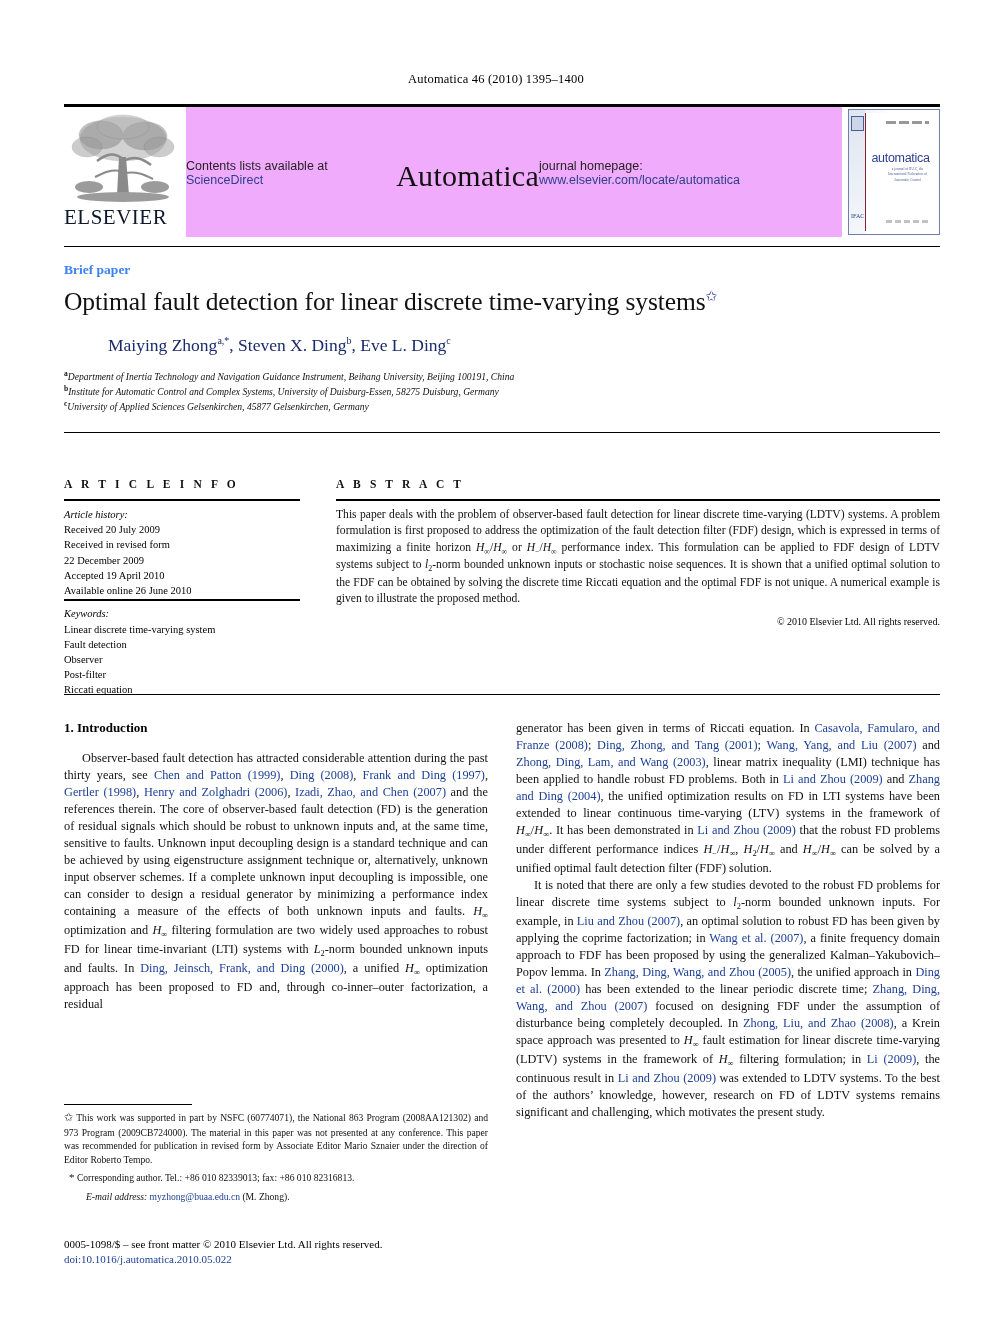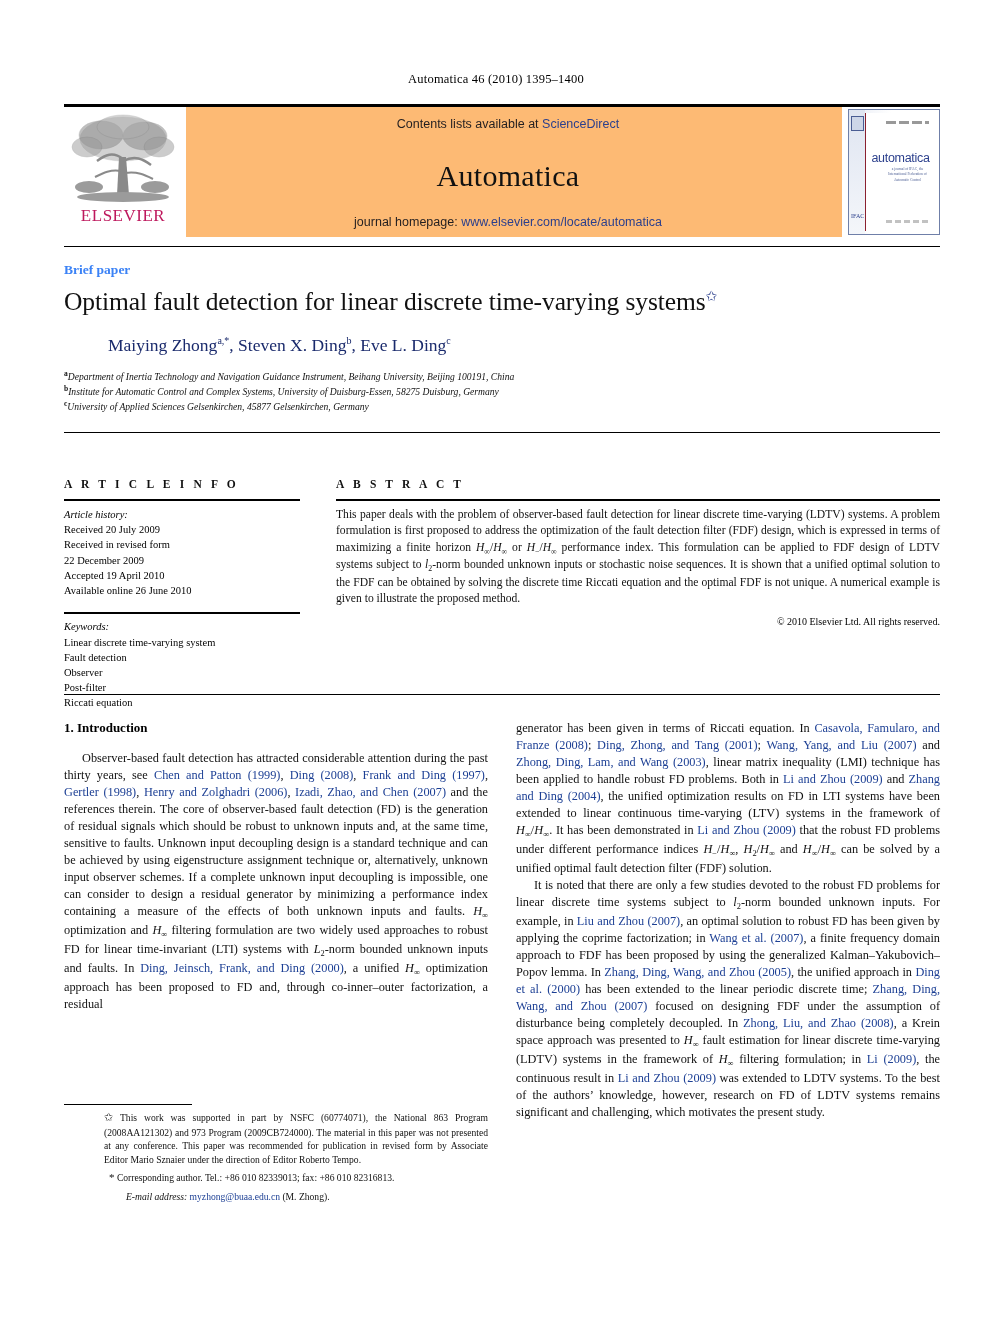--- a/index.html
+++ b/index.html
@@ -51,35 +51,35 @@
     padding-top: 4px;
   }
   .tree-wrap {
     width: 112px;
     height: 98px;
     display: block;
     margin: 0 auto;
   }
   .elsevier-word {
     font-family: "Liberation Serif", serif;
-    color: #be185d;
-    font-size: 17px;
+    color: #0f172a;
+    font-size: 21px;
     letter-spacing: 0.5px;
-    text-align: center;
+    text-align: left;
     line-height: 1;
     margin-top: -2px;
   }
   .journal-band {
     flex: 1 1 auto;
-    background: #fdba74;
+    background: #f0abfc;
     margin-left: 4px;
     margin-right: 6px;
     position: relative;
     display: flex;
-    flex-direction: column;
+    flex-direction: row;
     justify-content: space-between;
     align-items: center;
     padding: 10px 12px 8px 0;
     box-sizing: border-box;
   }
   .contents-line {
     font-family: "Liberation Sans", sans-serif;
     font-size: 12.5px;
     color: #231f20;
   }
@@ -250,21 +250,21 @@
     font-style: italic;
     font-size: 10.5px;
     line-height: 1.45;
   }
   .hist-line, .kw-line {
     font-size: 10.5px;
     line-height: 1.45;
   }
   .kw-box {
     border-top: 2px solid #000;
-    margin-top: 14px;
+    margin-top: 1px;
     padding-top: 5px;
   }
   .abstract-body {
     font-size: 11.6px;
     line-height: 1.42;
     text-align: justify;
     color: #111;
   }
   .copyline {
     text-align: right;
@@ -312,21 +312,20 @@
   .fn-rule {
     border-top: 1px solid #000;
     width: 128px;
     margin-bottom: 5px;
   }
   .fn {
     font-size: 9.6px;
     line-height: 1.42;
     text-align: justify;
     color: #111;
-    margin-left: 40px;
   }
   .fn .marker { font-size: 11px; }
   .fn-indent {
     padding-left: 14px;
     text-indent: -9px;
     margin-top: 4px;
   }
   .fn em { font-style: italic; }
   .fn a, .email { color: #1c3f94; }
   .issn-block {
@@ -460,14 +459,18 @@
     <div class="fn-rule"></div>
     <div class="fn"><span class="marker">✩</span>  This work was supported in part by NSFC (60774071), the National 863 Program (2008AA121302) and 973 Program (2009CB724000). The material in this paper was not presented at any conference. This paper was recommended for publication in revised form by Associate Editor Mario Sznaier under the direction of Editor Roberto Tempo.</div>
     <div class="fn fn-indent"><span class="marker">*</span>  Corresponding author. Tel.: +86 010 82339013; fax: +86 010 82316813.</div>
     <div class="fn fn-indent" style="text-indent:0;padding-left:22px;">
       <em>E-mail address:</em>
       <span class="email">myzhong@buaa.edu.cn</span>
       <span>(M. Zhong).</span>
     </div>
   </div>
 
+  <div class="issn-block">
+    <div>0005-1098/$ – see front matter © 2010 Elsevier Ltd. All rights reserved.</div>
+    <div class="doi">doi:10.1016/j.automatica.2010.05.022</div>
+  </div>
 
 </div>
 
 </body></html>

